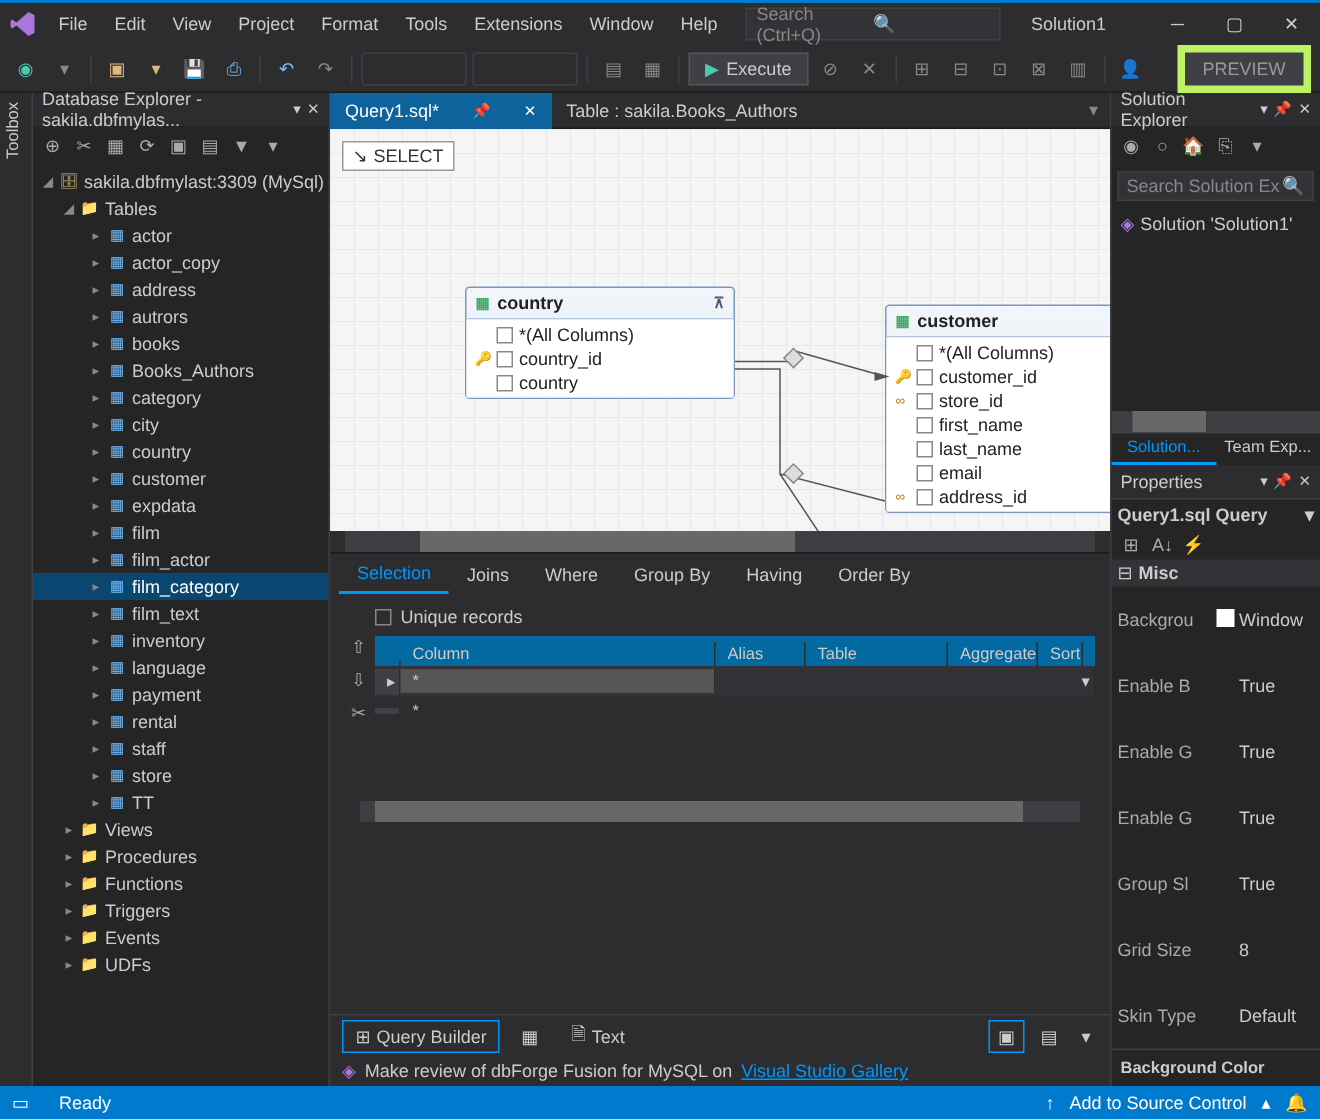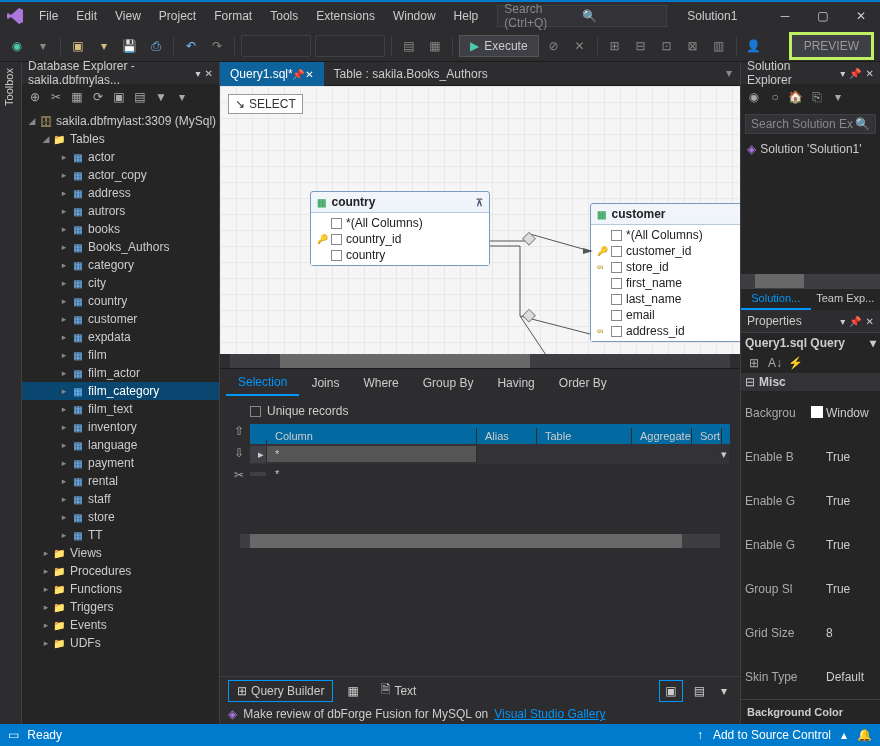--- a/index.html
+++ b/index.html
@@ -10,42 +10,42 @@
 .menuitem{padding:5px 9px;color:#ccc;cursor:pointer}
 .searchbox{margin-left:10px;background:#333337;border:1px solid #3f3f46;height:22px;width:170px;display:flex;align-items:center;padding:0 6px;color:#999}
 .searchbox span{flex:1;color:#888}
 .sol-name{margin-left:20px;color:#ccc}
 .win-controls{margin-left:auto;display:flex}
 .win-btn{width:38px;height:30px;display:flex;align-items:center;justify-content:center;color:#ccc}
 .toolbar{height:32px;background:#2d2d30;display:flex;align-items:center;padding:0 6px;gap:4px;border-bottom:1px solid #1b1b1c}
 .tb-btn{width:22px;height:22px;display:flex;align-items:center;justify-content:center;color:#888;border-radius:2px}
 .tb-sep{width:1px;height:18px;background:#3f3f46;margin:0 2px}
 .tb-exec{background:#3f3f46;padding:3px 10px;color:#ccc;display:flex;align-items:center;gap:5px;border:1px solid #555}
-.tb-preview{background:#3f3f46;padding:4px 12px;color:#999;margin-left:auto;border:3px solid #bef264}
+.tb-preview{background:#3f3f46;padding:4px 12px;color:#999;margin-left:auto;border:5px solid #bef264}
 .body-row{display:flex;height:662px}
 .toolbox-rail{width:22px;background:#2d2d30;border-right:1px solid #3f3f46;color:#ccc}
 .rail-text{writing-mode:vertical-rl;transform:rotate(180deg);padding:6px 3px;font-size:11px}
 .db-explorer{width:198px;background:#252526;display:flex;flex-direction:column;border-right:1px solid #3f3f46}
 .panel-title{height:22px;background:#2d2d30;display:flex;align-items:center;padding:0 6px;color:#ccc;font-size:11px}
 .panel-title .spacer{flex:1}
 .panel-title .ico{margin-left:4px;font-size:10px}
 .panel-toolbar{height:26px;display:flex;align-items:center;padding:0 4px;gap:3px}
 .pt-ico{width:18px;height:18px;display:flex;align-items:center;justify-content:center;color:#aaa}
 .tree{flex:1;overflow:auto;padding:2px 0}
 .tree-node{display:flex;align-items:center;height:18px;padding-left:6px;color:#ccc;white-space:nowrap}
 .tree-node.selected{background:#094771;color:#fff}
 .tree-tw{width:12px;color:#888;font-size:9px;text-align:center}
 .tree-ico{width:16px;height:14px;display:flex;align-items:center;justify-content:center;font-size:10px}
 .tree-ico.db{color:#d7ba7d}
 .tree-ico.folder{color:#dcb67a}
 .tree-ico.table{color:#75beff}
 .tree-label{margin-left:2px;font-size:12px}
 .main{flex:1;display:flex;flex-direction:column;background:#2d2d30}
 .doc-tabs{height:24px;display:flex;background:#2d2d30;border-bottom:1px solid #1b1b1c}
-.doc-tab{padding:3px 10px;display:flex;align-items:center;gap:0;color:#ccc;height:24px}
+.doc-tab{padding:3px 10px;display:flex;align-items:center;gap:22px;color:#ccc;height:24px}
 .doc-tab.active{background:#0e639c;color:#fff}
 .doc-tab .close{font-size:10px}
 .designer{flex:1;background:#f5f5f5;position:relative;overflow:hidden;background-image:linear-gradient(#e8e8e8 1px,transparent 1px),linear-gradient(90deg,#e8e8e8 1px,transparent 1px);background-size:16px 16px}
 .sel-tag{position:absolute;left:8px;top:8px;border:1px solid #999;background:#fff;padding:2px 6px;display:flex;align-items:center;gap:4px;color:#333;font-size:11px}
 .tbl-box{position:absolute;background:linear-gradient(#f2f6fb,#e2ebf7);border:1px solid #7a99bf;border-radius:3px;min-width:170px;color:#222}
 .tbl-head{display:flex;align-items:center;gap:5px;padding:3px 6px;border-bottom:1px solid #b7c8de;font-weight:bold}
 .tbl-head .grid-ico{color:#4a6;font-size:10px}
 .tbl-head .coll{margin-left:auto;color:#557;font-size:10px}
 .tbl-body{background:#fff;padding:2px 0}
 .col-row{display:flex;align-items:center;gap:4px;padding:1px 6px;font-size:12px;color:#222}
@@ -588,20 +588,20 @@
             <span class="pv">Default</span>
           </div>
         </div>
       <div class="prop-desc">Background Color</div>
     </div>
   </div>
 </div>
 
 <div class="statusbar">
   <span>▭</span>
-  <span style="margin-left:8px">Ready</span>
+  <span style="margin-left:20px">Ready</span>
   <div class="right">
     <span>↑</span>
     <span>Add to Source Control</span>
     <span>▴</span>
     <span>🔔</span>
   </div>
 </div>
 
 </body></html>

